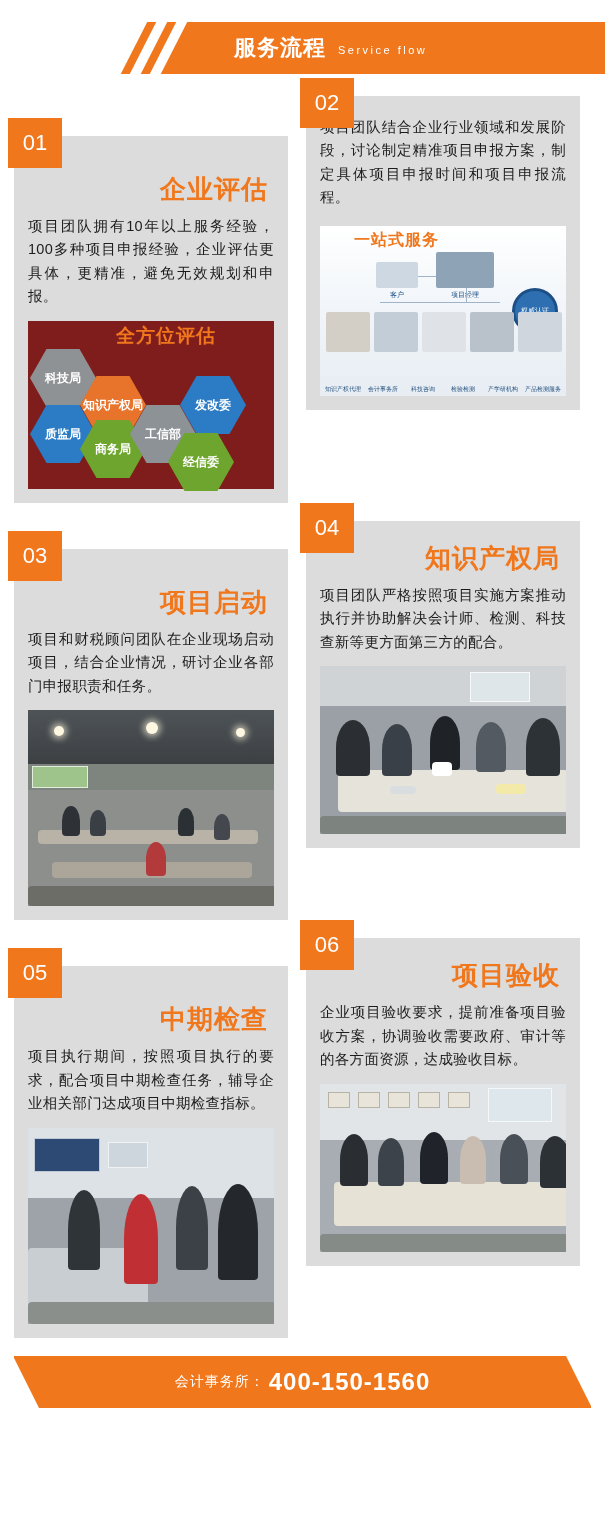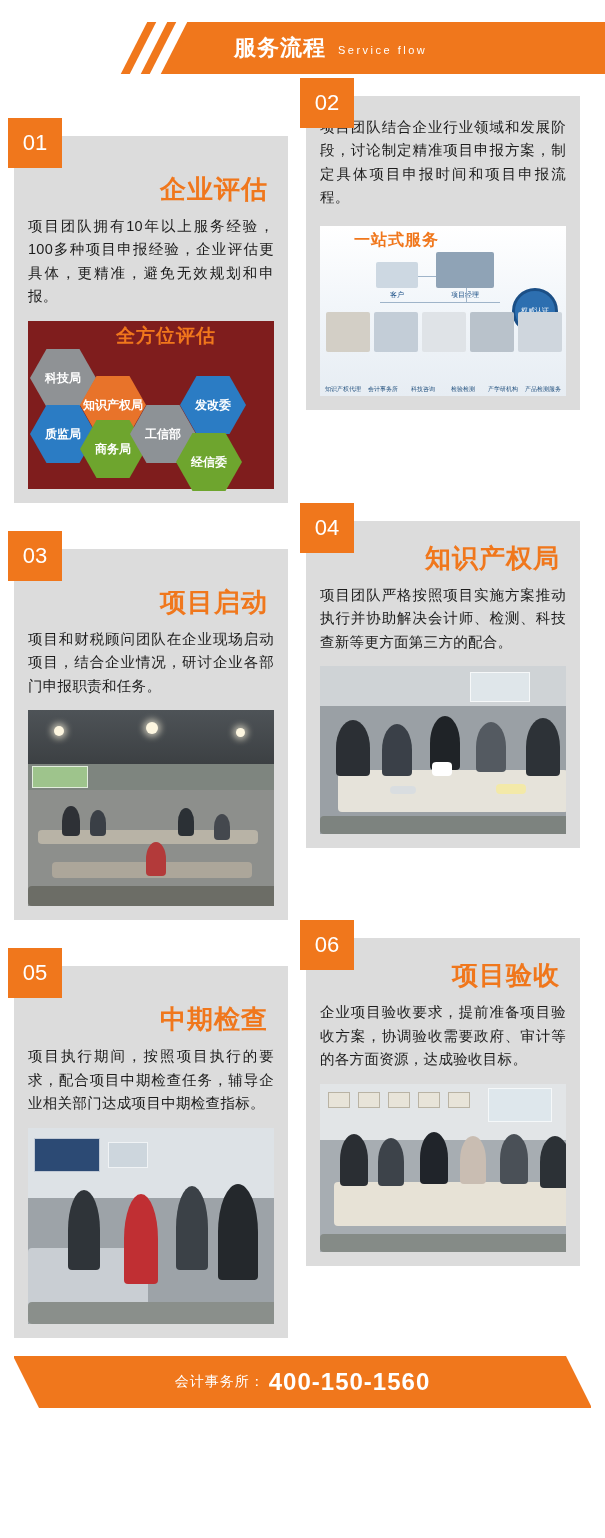--- a/index.html
+++ b/index.html
@@ -153,21 +153,21 @@
     line-height: 1.2;
     clip-path: polygon(25% 0%, 75% 0%, 100% 50%, 75% 100%, 25% 100%, 0% 50%);
   }
   .hex.w2 { letter-spacing: 0; }
   .h1 { left: 2px;   top: 28px;  background: #8f9295; }
   .h2 { left: 52px;  top: 55px;  background: #e8732a; }
   .h3 { left: 2px;   top: 84px;  background: #2b7cc4; }
   .h4 { left: 52px;  top: 99px; background: #6ea52e; }
   .h5 { left: 102px; top: 84px;  background: #8d9296; }
   .h6 { left: 152px; top: 55px;  background: #2b7cc4; }
-  .h7 { left: 148px; top: 112px; background: #6ea52e; }
+  .h7 { left: 140px; top: 112px; background: #6ea52e; }
 
   
   .photo {
     position: relative;
     margin-top: 12px;
     width: 100%;
     overflow: hidden;
     background: #6b6f74;
   }
   .photo.tall  { height: 196px; }

